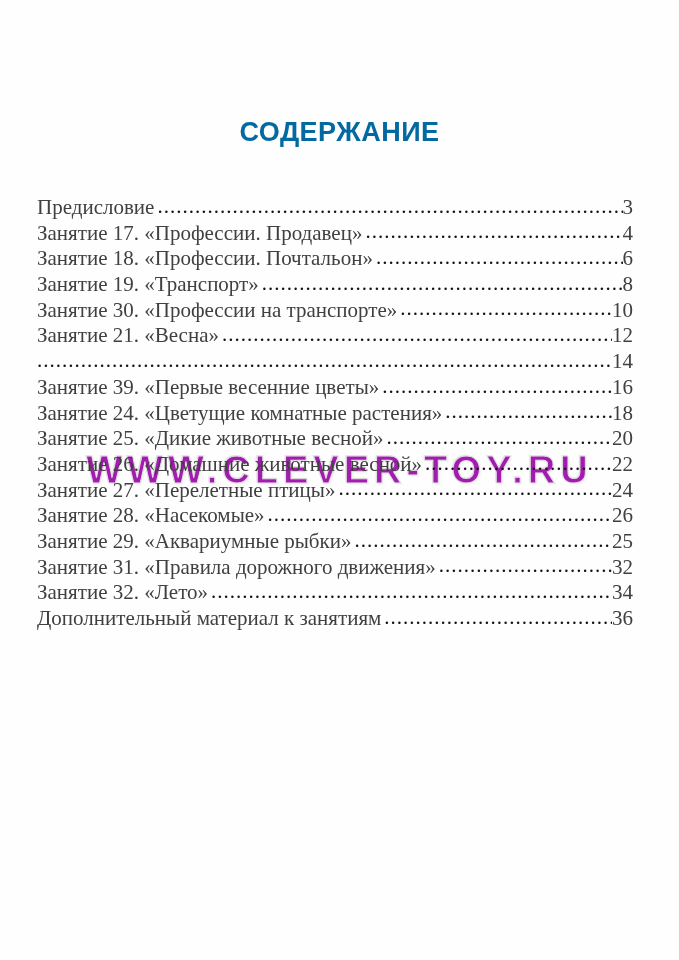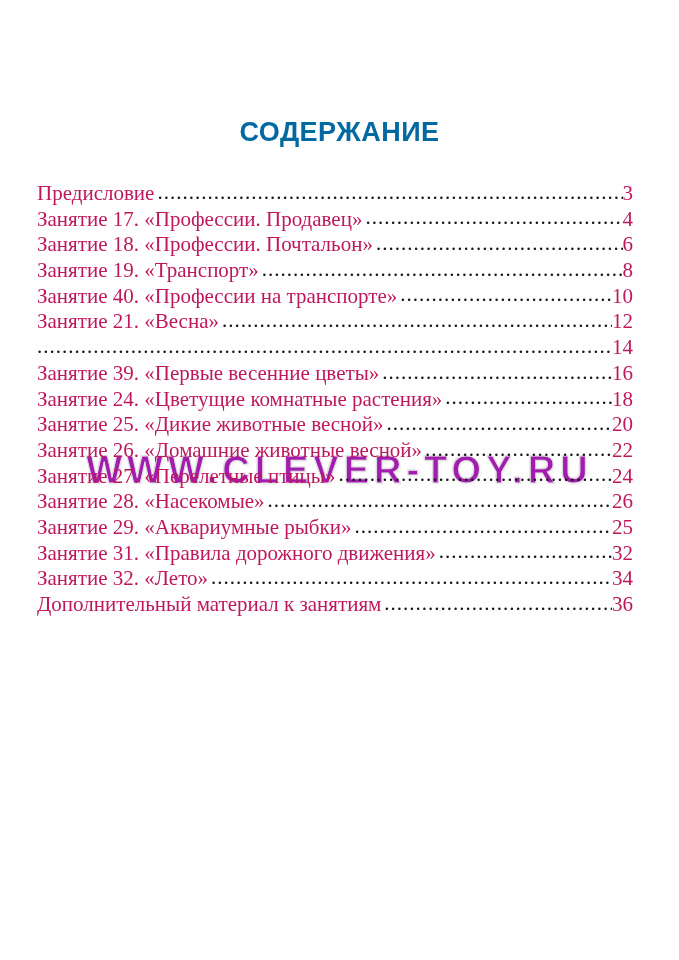--- a/index.html
+++ b/index.html
@@ -23,26 +23,26 @@
     text-align: center;
     font-family: "Liberation Sans", sans-serif;
     font-weight: bold;
     font-size: 27px;
     letter-spacing: 0.5px;
     color: #0369a1;
     z-index: 2;
   }
   .toc {
     position: absolute;
-    top: 181px;
+    top: 195px;
     left: 37px;
     right: 46px;
     z-index: 2;
     font-size: 21px;
-    color: #be185d;
+    color: #404040;
   }
   .toc-row {
     display: flex;
     align-items: baseline;
     height: 25.7px;
     white-space: nowrap;
   }
   .toc-label {
     flex: 0 0 auto;
     padding-right: 3px;
@@ -110,21 +110,21 @@
       <span class="toc-page">6</span>
     </div>
 
     <div class="toc-row">
       <span class="toc-label">Занятие 19. «Транспорт»</span>
       <span class="dots"></span>
       <span class="toc-page">8</span>
     </div>
 
     <div class="toc-row">
-      <span class="toc-label">Занятие 40. «Профессии на транспорте»</span>
+      <span class="toc-label">Занятие 30. «Профессии на транспорте»</span>
       <span class="dots"></span>
       <span class="toc-page">10</span>
     </div>
 
     <div class="toc-row">
       <span class="toc-label">Занятие 21. «Весна»</span>
       <span class="dots"></span>
       <span class="toc-page">12</span>
     </div>
 

